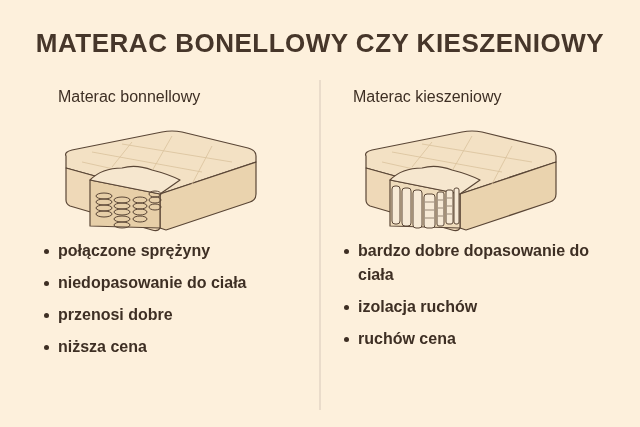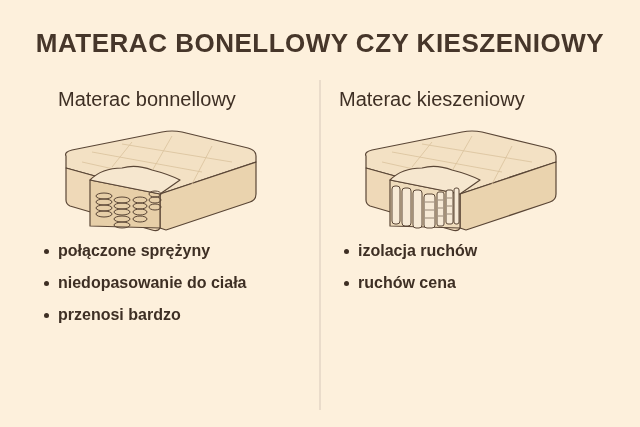--- a/index.html
+++ b/index.html
@@ -16,25 +16,25 @@
     letter-spacing: 0.5px; color: #46362a;
   }
   .divider {
     position: absolute; left: 319px; top: 80px; width: 2px; height: 330px;
     background: #eadccb;
   }
   .col { position: absolute; top: 0; }
   .col-left { left: 0; width: 320px; }
   .col-right { left: 320px; width: 320px; }
   .subtitle {
-    position: absolute; top: 88px; font-size: 20px; color: #3e2f24;
+    position: absolute; top: 88px; font-size: 16px; color: #3e2f24;
     white-space: nowrap;
   }
   .col-left .subtitle { left: 58px; }
-  .col-right .subtitle { left: 19px; }
+  .col-right .subtitle { left: 33px; }
   .illus { position: absolute; top: 122px; width: 240px; height: 112px; }
   .col-left .illus { left: 52px; }
   .col-right .illus { left: 32px; }
   ul { list-style: none; margin: 0; padding: 0; position: absolute; font-weight: bold; }
   .col-left ul { left: 44px; top: 239px; }
   .col-right ul { left: 24px; top: 239px; width: 280px; }
   li {
     position: relative; padding-left: 14px; font-size: 16px;
     line-height: 24px; margin-bottom: 8px; color: #3e2f24;
   }
@@ -88,21 +88,22 @@
           <ellipse cx="88" cy="97" rx="7" ry="3"></ellipse>
         <ellipse cx="103" cy="72" rx="6" ry="3"></ellipse>
           <ellipse cx="103" cy="78" rx="6" ry="3"></ellipse>
           <ellipse cx="103" cy="85" rx="6" ry="3"></ellipse>
       </g>
     </g>
   </svg>
   <ul>
     <li>połączone sprężyny</li>
     <li>niedopasowanie do ciała</li>
-    <li>przenosi bardzo</li>
+    <li>przenosi dobre</li>
+    <li>niższa cena</li>
   </ul>
 </div>
 
 <div class="col col-right">
   <div class="subtitle">Materac kieszeniowy</div>
   <svg class="illus" viewBox="0 0 240 112">
     <g stroke="#5a4636" stroke-width="1.2" fill="#f3e1c4" stroke-linejoin="round">
       <path d="M14 34 Q12 30 20 28 L110 10 Q120 8 130 10 L196 26 Q204 28 204 34 L204 40 L108 72 L14 46 Z"></path>
       <path d="M14 46 L108 72 L108 106 Q106 110 100 108 L18 84 Q14 82 14 78 Z" fill="#efd9b8"></path>
       <path d="M108 72 L204 40 L204 72 Q204 78 198 80 L114 108 L108 106 Z" fill="#ead3ae"></path>
@@ -127,16 +128,17 @@
         <rect x="102" y="66" width="5" height="36" rx="2"></rect>
       </g>
       <g fill="none" stroke="#5a4636" stroke-width="0.6">
         <path d="M73 80 L82 80 M73 88 L82 88 M73 96 L82 96"></path>
         <path d="M86 78 L91 78 M86 86 L91 86 M86 94 L91 94"></path>
         <path d="M95 76 L100 76 M95 84 L100 84 M95 92 L100 92"></path>
       </g>
     </g>
   </svg>
   <ul>
+    <li>bardzo dobre dopasowanie do ciała</li>
     <li>izolacja ruchów</li>
     <li>ruchów cena</li>
   </ul>
 </div>
 
 </body></html>

